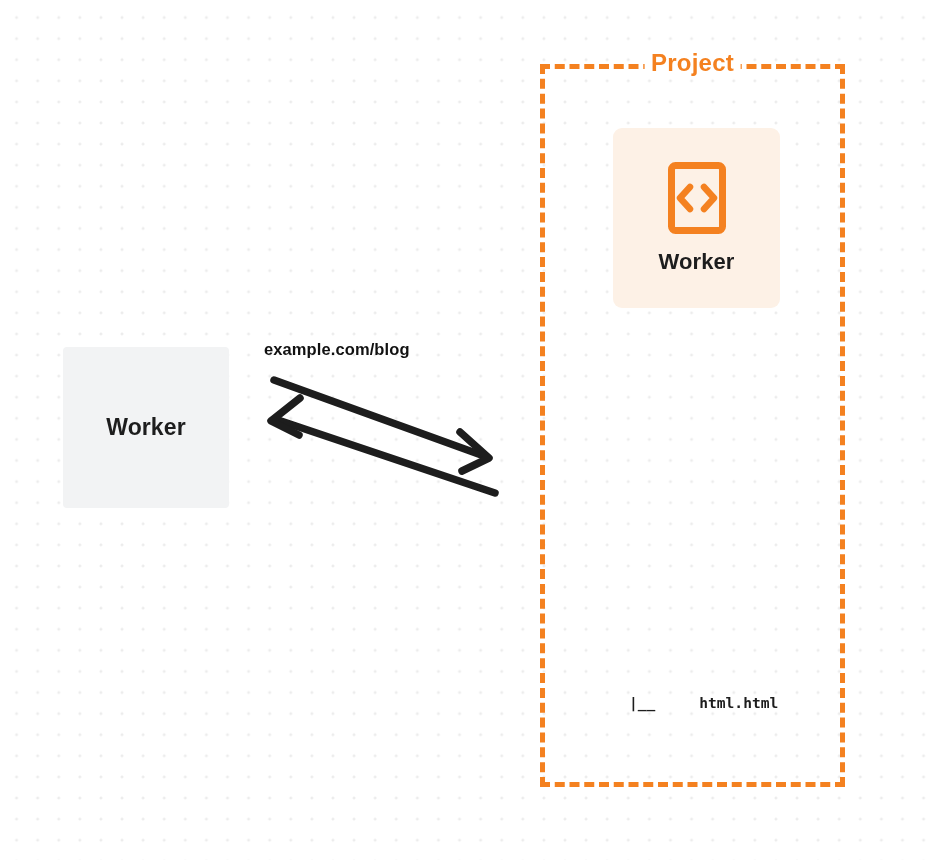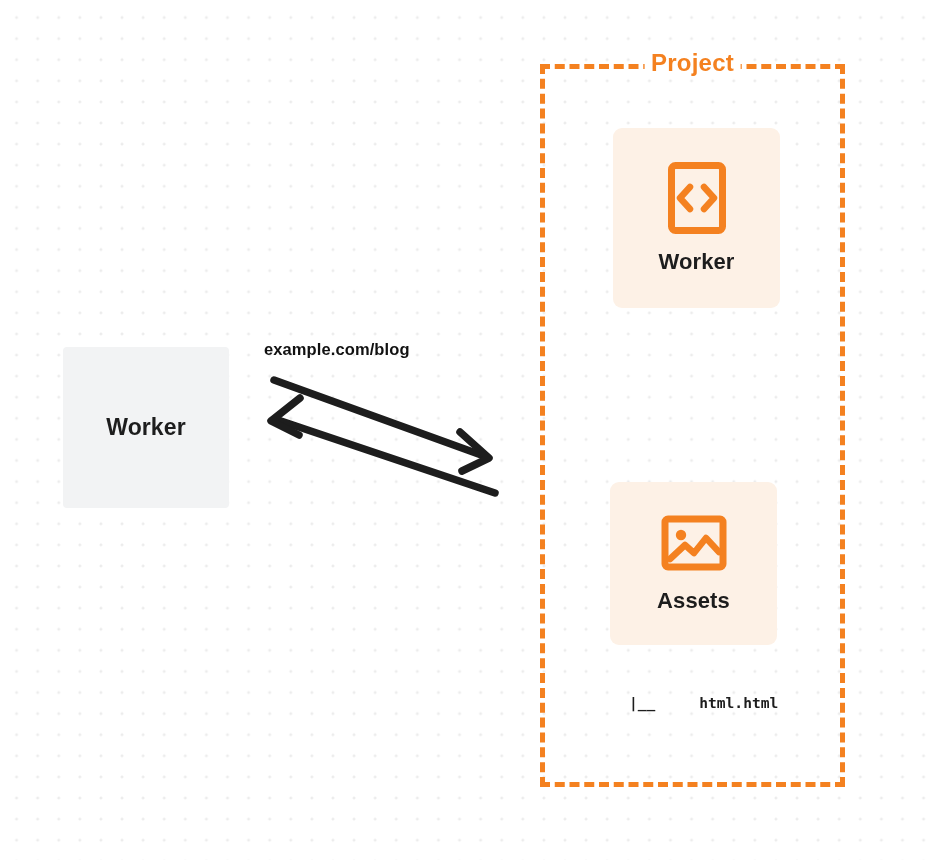--- a/index.html
+++ b/index.html
@@ -176,28 +176,20 @@
 
     <div id="worker-card" class="service-card">
       <svg class="card-icon" width="60" height="74" viewBox="0 0 60 74">
         <rect x="4.5" y="4.5" width="51" height="65" rx="4" ry="4" fill="none" stroke="#f48120" stroke-width="7"></rect>
         <polyline points="23,26 13,37 23,48" fill="none" stroke="#f48120" stroke-width="6.5" stroke-linecap="round" stroke-linejoin="round"></polyline>
         <polyline points="37,26 47,37 37,48" fill="none" stroke="#f48120" stroke-width="6.5" stroke-linecap="round" stroke-linejoin="round"></polyline>
       </svg>
       <span class="card-label">Worker</span>
     </div>
 
-    <div id="assets-card" class="service-card">
-      <svg class="card-icon" width="66" height="58" viewBox="0 0 66 58">
-        <rect x="4" y="5" width="58" height="48" rx="3" ry="3" fill="none" stroke="#f48120" stroke-width="7"></rect>
-        <circle cx="20" cy="21" r="5.2" fill="#f48120"></circle>
-        <polyline points="9,45 24,31 33,39 45,24 58,38" fill="none" stroke="#f48120" stroke-width="6.5" stroke-linecap="round" stroke-linejoin="round"></polyline>
-      </svg>
-      <span class="card-label">Assets</span>
-    </div>
 
     <div id="asset-file-tree">
       <span class="tree-row">     |__     html.html</span>
       
     </div>
 
   </div>
 
 </div>
 

